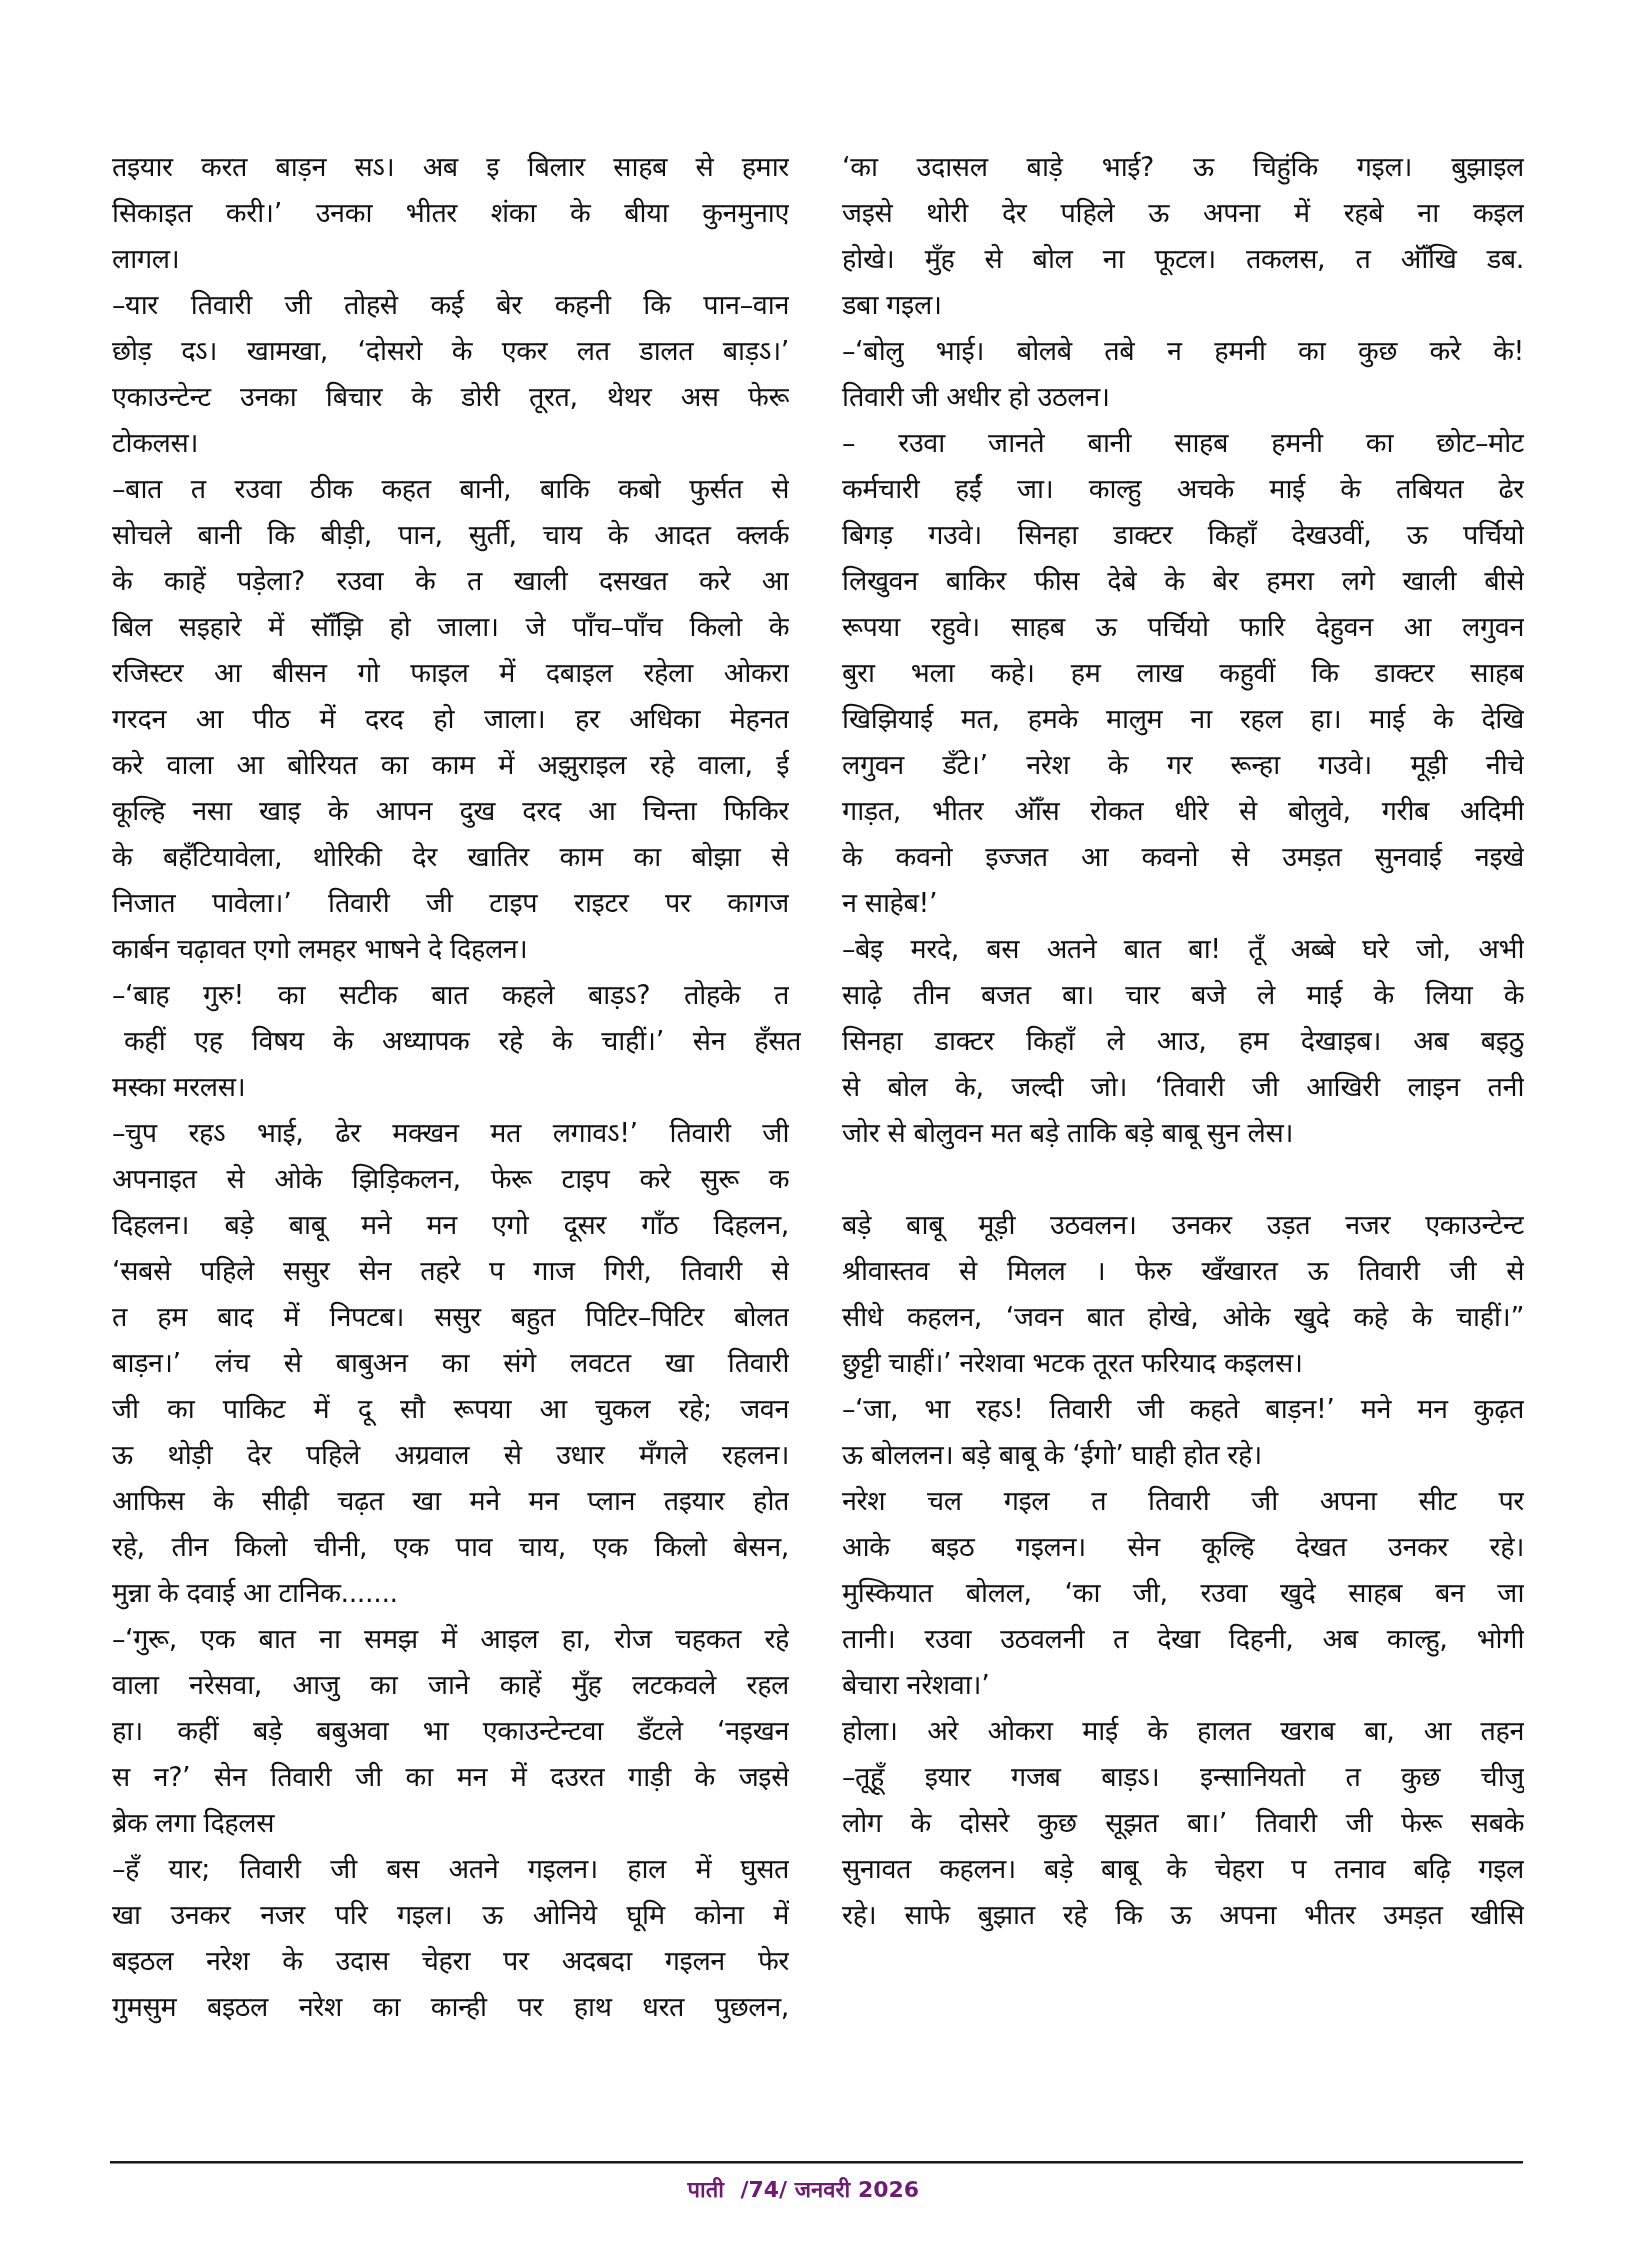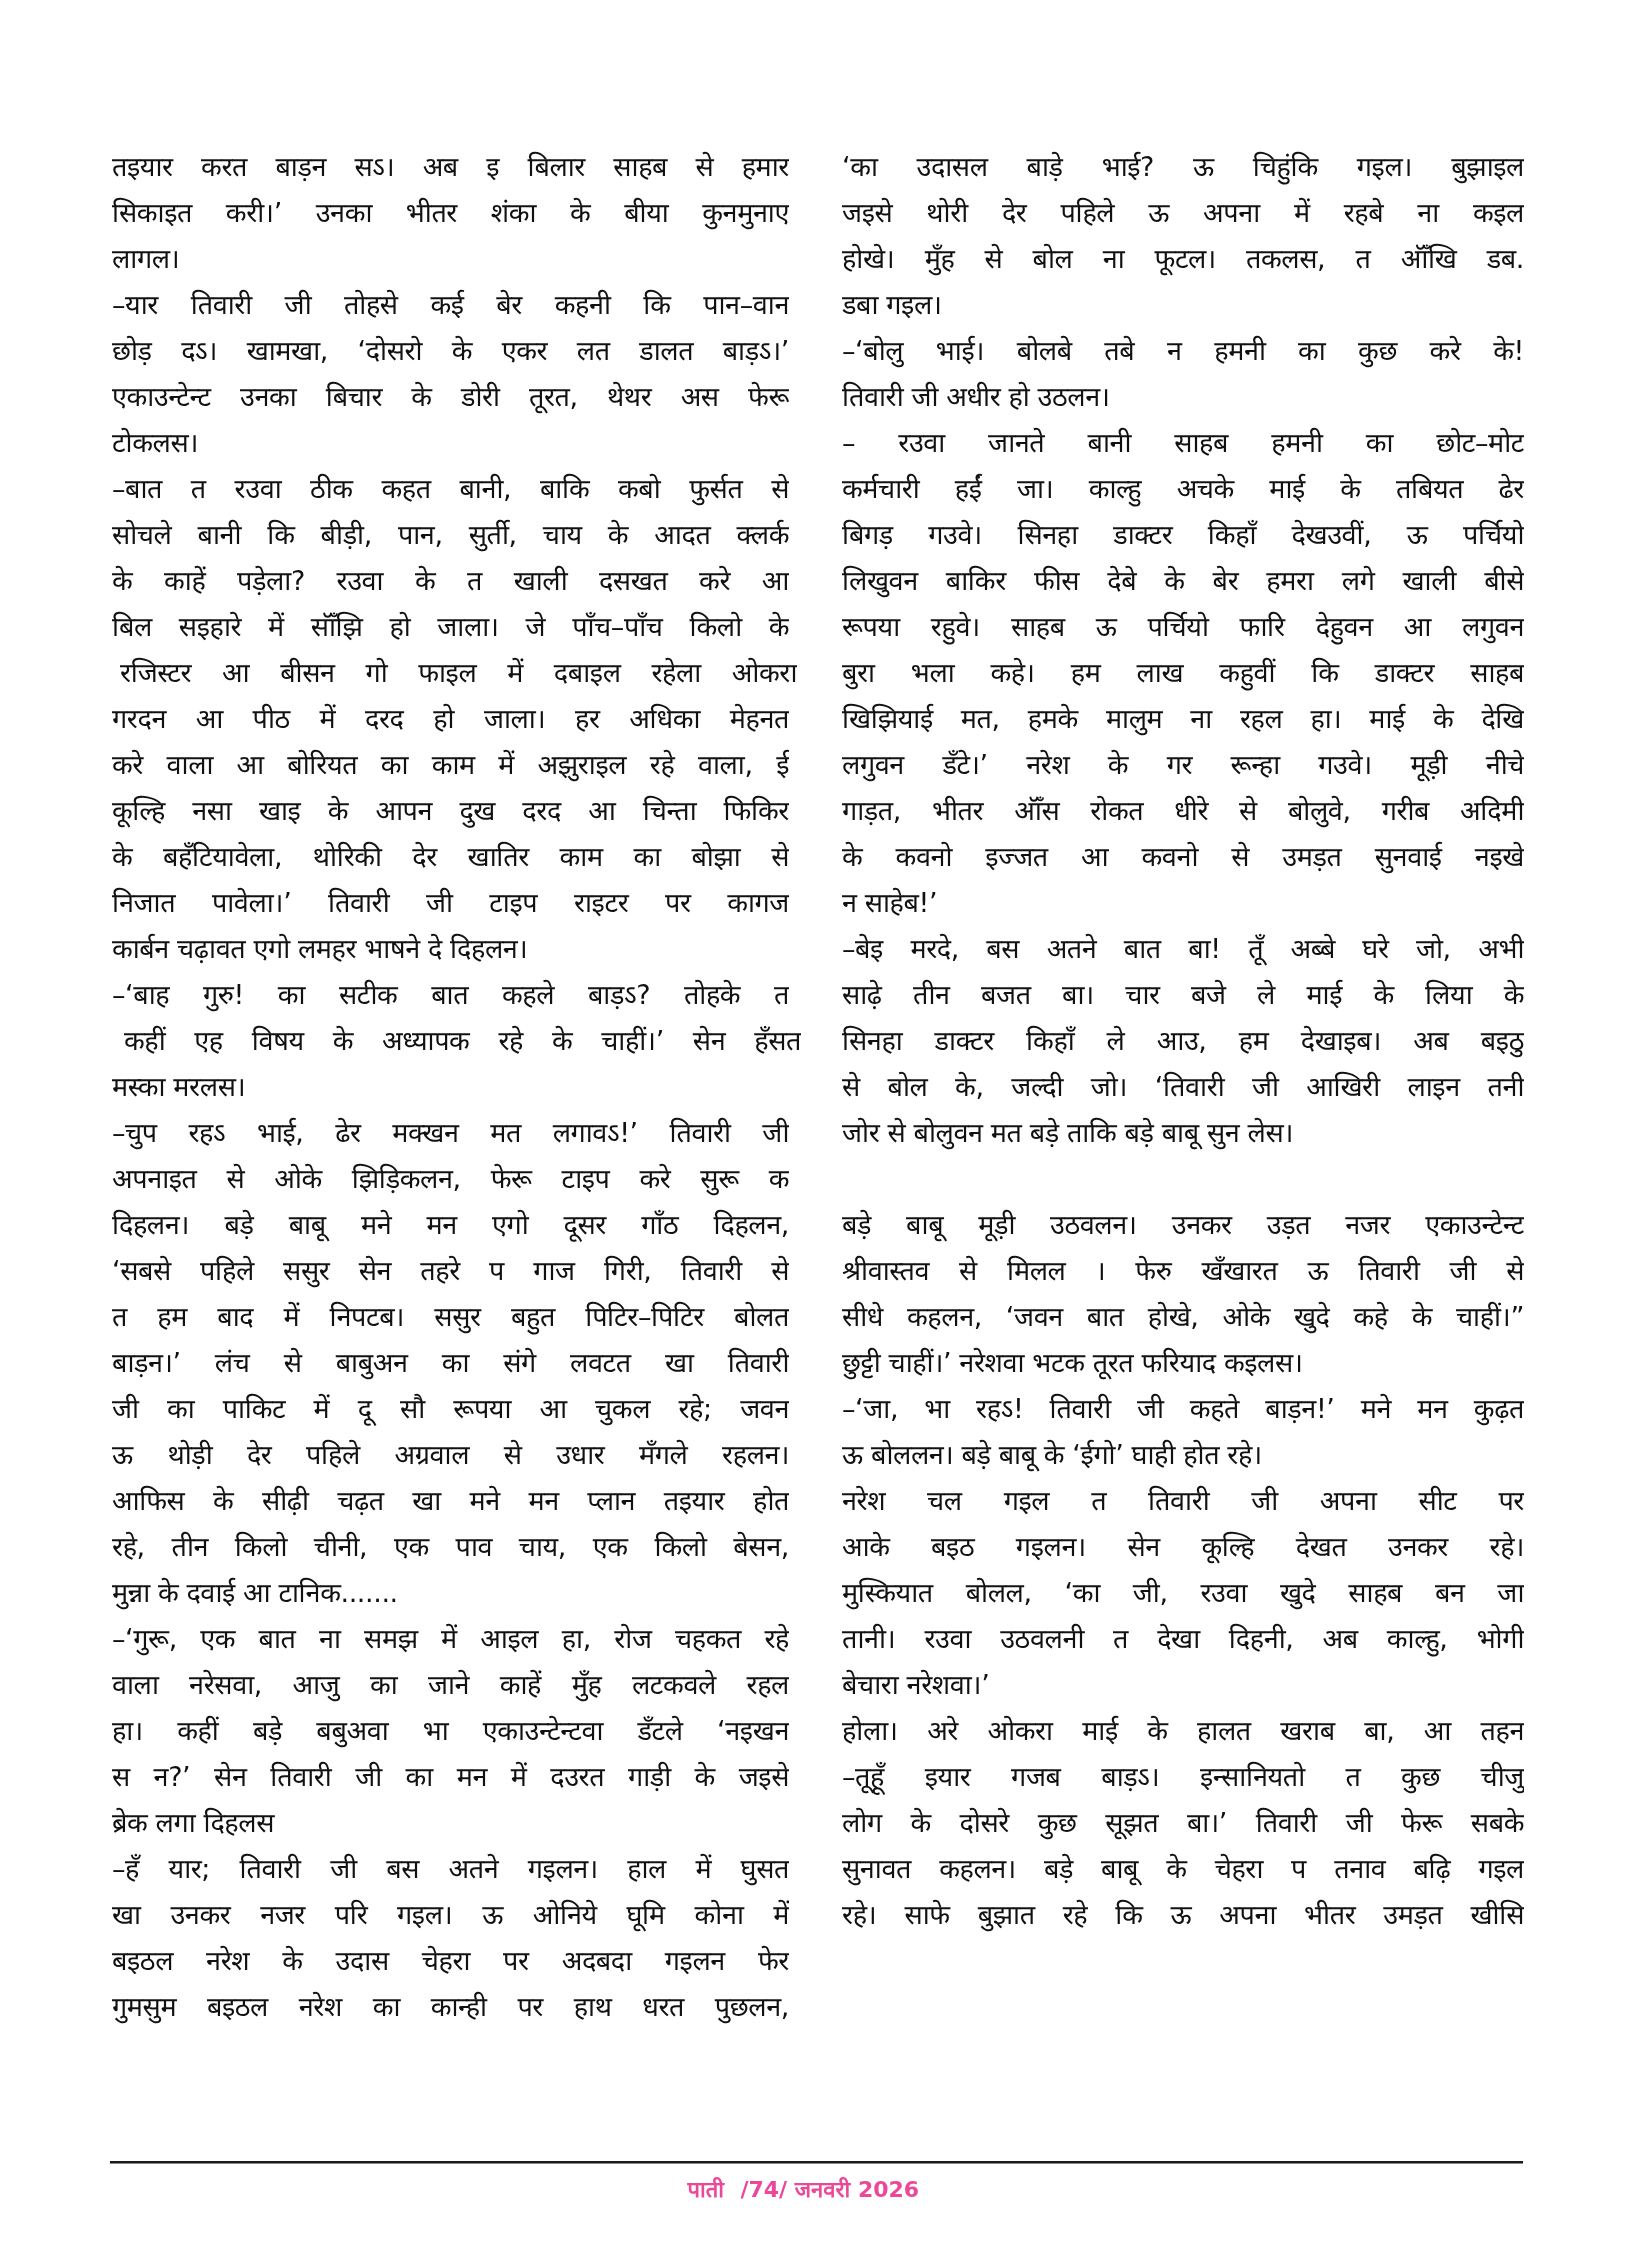--- a/index.html
+++ b/index.html
@@ -39,21 +39,21 @@
   }
   .footer {
     position: absolute;
     top: 2173px;
     left: 0;
     width: 1633px;
     text-align: center;
     font-family: "DejaVu Sans", sans-serif;
     font-weight: bold;
     font-size: 22px;
-    color: #ec4899;
+    color: #701a75;
   }
   .footer span { display: inline-block; }
   .footer .ft { position: relative; left: -13.2px; }
 </style>
 </head>
 <body>
 
 <div class="page">
 
   <div class="col col-left" id="col-left">
@@ -61,21 +61,21 @@
       <span class="line" style="display: block; width: 677px;">सिकाइत करी।’ उनका भीतर शंका के बीया कुनमुनाए</span>
       <span class="line last" style="display: block; width: auto;">लागल।</span>
       <span class="line" style="display: block; width: 677px;">–यार तिवारी जी तोहसे कई बेर कहनी कि पान–वान</span>
       <span class="line" style="display: block; width: 677px;">छोड़ दऽ। खामखा, ‘दोसरो के एकर लत डालत बाड़ऽ।’</span>
       <span class="line" style="display: block; width: 677px;">एकाउन्टेन्ट उनका बिचार के डोरी तूरत, थेथर अस फेरू</span>
       <span class="line last" style="display: block; width: auto;">टोकलस।</span>
       <span class="line" style="display: block; width: 677px;">–बात त रउवा ठीक कहत बानी, बाकि कबो फुर्सत से</span>
       <span class="line" style="display: block; width: 677px;">सोचले बानी कि बीड़ी, पान, सुर्ती, चाय के आदत क्लर्क</span>
       <span class="line" style="display: block; width: 677px;">के काहें पड़ेला? रउवा के त खाली दसखत करे आ</span>
       <span class="line" style="display: block; width: 677px;">बिल सइहारे में सॉँझि हो जाला। जे पाँच–पाँच किलो के</span>
-      <span class="line" style="display: block; width: 677px; margin-left: 8px;">रजिस्टर आ बीसन गो फाइल में दबाइल रहेला ओकरा</span>
+      <span class="line" style="display: block; width: 677px;">रजिस्टर आ बीसन गो फाइल में दबाइल रहेला ओकरा</span>
       <span class="line" style="display: block; width: 677px;">गरदन आ पीठ में दरद हो जाला। हर अधिका मेहनत</span>
       <span class="line" style="display: block; width: 677px;">करे वाला आ बोरियत का काम में अझुराइल रहे वाला, ई</span>
       <span class="line" style="display: block; width: 677px;">कूल्हि नसा खाइ के आपन दुख दरद आ चिन्ता फिकिर</span>
       <span class="line" style="display: block; width: 677px;">के बहँटियावेला, थोरिकी देर खातिर काम का बोझा से</span>
       <span class="line" style="display: block; width: 677px;">निजात पावेला।’ तिवारी जी टाइप राइटर पर कागज</span>
       <span class="line last" style="display: block; width: auto;">कार्बन चढ़ावत एगो लमहर भाषने दे दिहलन।</span>
       <span class="line" style="display: block; width: 677px;">–‘बाह गुरु! का सटीक बात कहले बाड़ऽ? तोहके त</span>
       <span class="line" style="display: block; width: 677px; margin-left: 12px;">कहीं एह विषय के अध्यापक रहे के चाहीं।’ सेन हँसत</span>
       <span class="line last" style="display: block; width: auto;">मस्का मरलस।</span>
       <span class="line" style="display: block; width: 677px;">–चुप रहऽ भाई, ढेर मक्खन मत लगावऽ!’ तिवारी जी</span>

